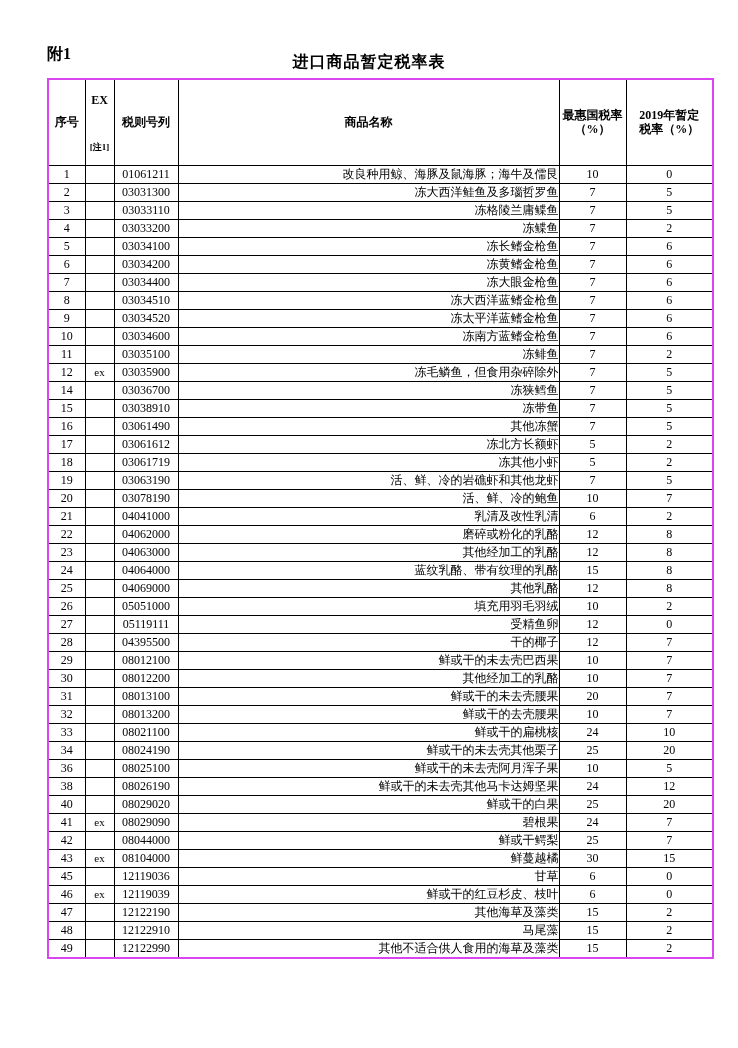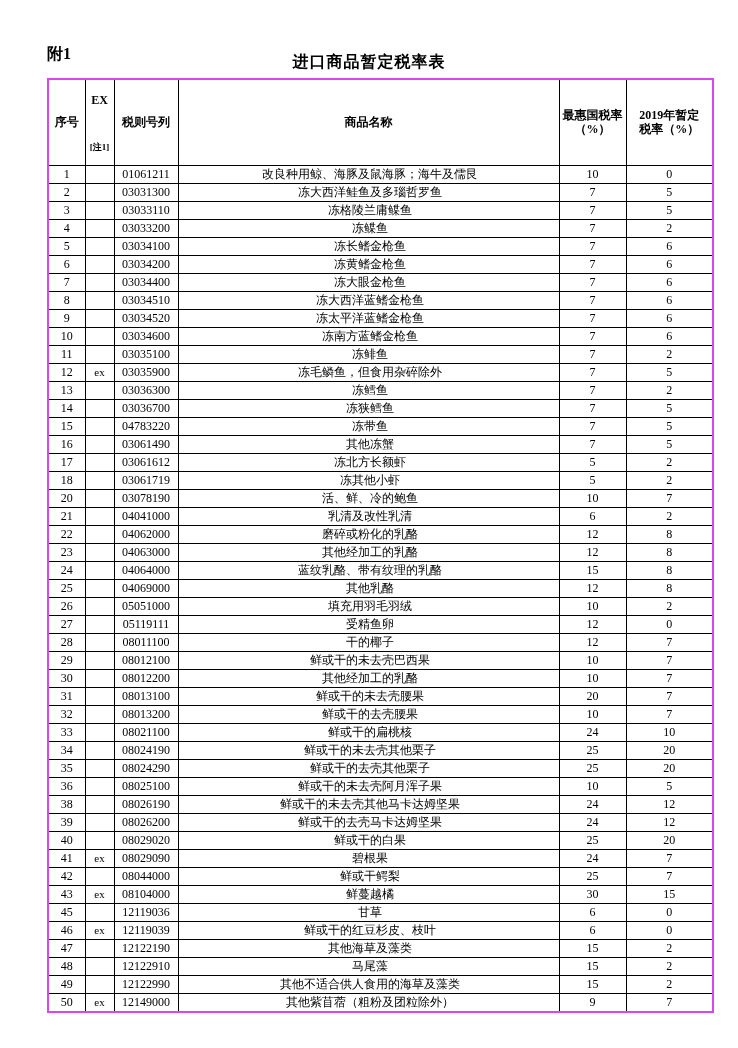--- a/index.html
+++ b/index.html
@@ -69,21 +69,21 @@
     margin-top: 22px;
   }
   table.tariff tbody td {
     height: 17px;
     font-size: 12px;
     line-height: 17px;
     text-align: center;
     vertical-align: middle;
   }
   table.tariff tbody td.c-name {
-    text-align: center;
+    text-align: right;
     padding-left: 3px;
   }
   table.tariff tbody td.c-ex {
     font-size: 11px;
   }
 </style>
 </head>
 <body>
 
 <div class="attach-label">附1</div>
@@ -205,39 +205,31 @@
       </tr>
       <tr>
         <td class="c-serial">12</td>
         <td class="c-ex">ex</td>
         <td class="c-code">03035900</td>
         <td class="c-name">冻毛鳞鱼，但食用杂碎除外</td>
         <td class="c-mfn">7</td>
         <td class="c-temp">5</td>
       </tr>
       <tr>
-        <td class="c-serial">13</td>
-        <td class="c-ex"></td>
-        <td class="c-code">03036300</td>
-        <td class="c-name">冻鳕鱼</td>
-        <td class="c-mfn">7</td>
-        <td class="c-temp">2</td>
-      </tr>
-      <tr>
         <td class="c-serial">14</td>
         <td class="c-ex"></td>
         <td class="c-code">03036700</td>
         <td class="c-name">冻狭鳕鱼</td>
         <td class="c-mfn">7</td>
         <td class="c-temp">5</td>
       </tr>
       <tr>
         <td class="c-serial">15</td>
         <td class="c-ex"></td>
-        <td class="c-code">04783220</td>
+        <td class="c-code">03038910</td>
         <td class="c-name">冻带鱼</td>
         <td class="c-mfn">7</td>
         <td class="c-temp">5</td>
       </tr>
       <tr>
         <td class="c-serial">16</td>
         <td class="c-ex"></td>
         <td class="c-code">03061490</td>
         <td class="c-name">其他冻蟹</td>
         <td class="c-mfn">7</td>
@@ -251,20 +243,28 @@
         <td class="c-mfn">5</td>
         <td class="c-temp">2</td>
       </tr>
       <tr>
         <td class="c-serial">18</td>
         <td class="c-ex"></td>
         <td class="c-code">03061719</td>
         <td class="c-name">冻其他小虾</td>
         <td class="c-mfn">5</td>
         <td class="c-temp">2</td>
+      </tr>
+      <tr>
+        <td class="c-serial">19</td>
+        <td class="c-ex"></td>
+        <td class="c-code">03063190</td>
+        <td class="c-name">活、鲜、冷的岩礁虾和其他龙虾</td>
+        <td class="c-mfn">7</td>
+        <td class="c-temp">5</td>
       </tr>
       <tr>
         <td class="c-serial">20</td>
         <td class="c-ex"></td>
         <td class="c-code">03078190</td>
         <td class="c-name">活、鲜、冷的鲍鱼</td>
         <td class="c-mfn">10</td>
         <td class="c-temp">7</td>
       </tr>
       <tr>
@@ -319,21 +319,21 @@
         <td class="c-serial">27</td>
         <td class="c-ex"></td>
         <td class="c-code">05119111</td>
         <td class="c-name">受精鱼卵</td>
         <td class="c-mfn">12</td>
         <td class="c-temp">0</td>
       </tr>
       <tr>
         <td class="c-serial">28</td>
         <td class="c-ex"></td>
-        <td class="c-code">08011100</td>
+        <td class="c-code">04395500</td>
         <td class="c-name">干的椰子</td>
         <td class="c-mfn">12</td>
         <td class="c-temp">7</td>
       </tr>
       <tr>
         <td class="c-serial">29</td>
         <td class="c-ex"></td>
         <td class="c-code">08012100</td>
         <td class="c-name">鲜或干的未去壳巴西果</td>
         <td class="c-mfn">10</td>
@@ -373,48 +373,32 @@
       </tr>
       <tr>
         <td class="c-serial">34</td>
         <td class="c-ex"></td>
         <td class="c-code">08024190</td>
         <td class="c-name">鲜或干的未去壳其他栗子</td>
         <td class="c-mfn">25</td>
         <td class="c-temp">20</td>
       </tr>
       <tr>
-        <td class="c-serial">35</td>
-        <td class="c-ex"></td>
-        <td class="c-code">08024290</td>
-        <td class="c-name">鲜或干的去壳其他栗子</td>
-        <td class="c-mfn">25</td>
-        <td class="c-temp">20</td>
-      </tr>
-      <tr>
         <td class="c-serial">36</td>
         <td class="c-ex"></td>
         <td class="c-code">08025100</td>
         <td class="c-name">鲜或干的未去壳阿月浑子果</td>
         <td class="c-mfn">10</td>
         <td class="c-temp">5</td>
       </tr>
       <tr>
         <td class="c-serial">38</td>
         <td class="c-ex"></td>
         <td class="c-code">08026190</td>
         <td class="c-name">鲜或干的未去壳其他马卡达姆坚果</td>
-        <td class="c-mfn">24</td>
-        <td class="c-temp">12</td>
-      </tr>
-      <tr>
-        <td class="c-serial">39</td>
-        <td class="c-ex"></td>
-        <td class="c-code">08026200</td>
-        <td class="c-name">鲜或干的去壳马卡达姆坚果</td>
         <td class="c-mfn">24</td>
         <td class="c-temp">12</td>
       </tr>
       <tr>
         <td class="c-serial">40</td>
         <td class="c-ex"></td>
         <td class="c-code">08029020</td>
         <td class="c-name">鲜或干的白果</td>
         <td class="c-mfn">25</td>
         <td class="c-temp">20</td>
@@ -476,22 +460,14 @@
         <td class="c-temp">2</td>
       </tr>
       <tr>
         <td class="c-serial">49</td>
         <td class="c-ex"></td>
         <td class="c-code">12122990</td>
         <td class="c-name">其他不适合供人食用的海草及藻类</td>
         <td class="c-mfn">15</td>
         <td class="c-temp">2</td>
       </tr>
-      <tr>
-        <td class="c-serial">50</td>
-        <td class="c-ex">ex</td>
-        <td class="c-code">12149000</td>
-        <td class="c-name">其他紫苜蓿（粗粉及团粒除外）</td>
-        <td class="c-mfn">9</td>
-        <td class="c-temp">7</td>
-      </tr>
     </tbody>
 </table>
 
 </body></html>

